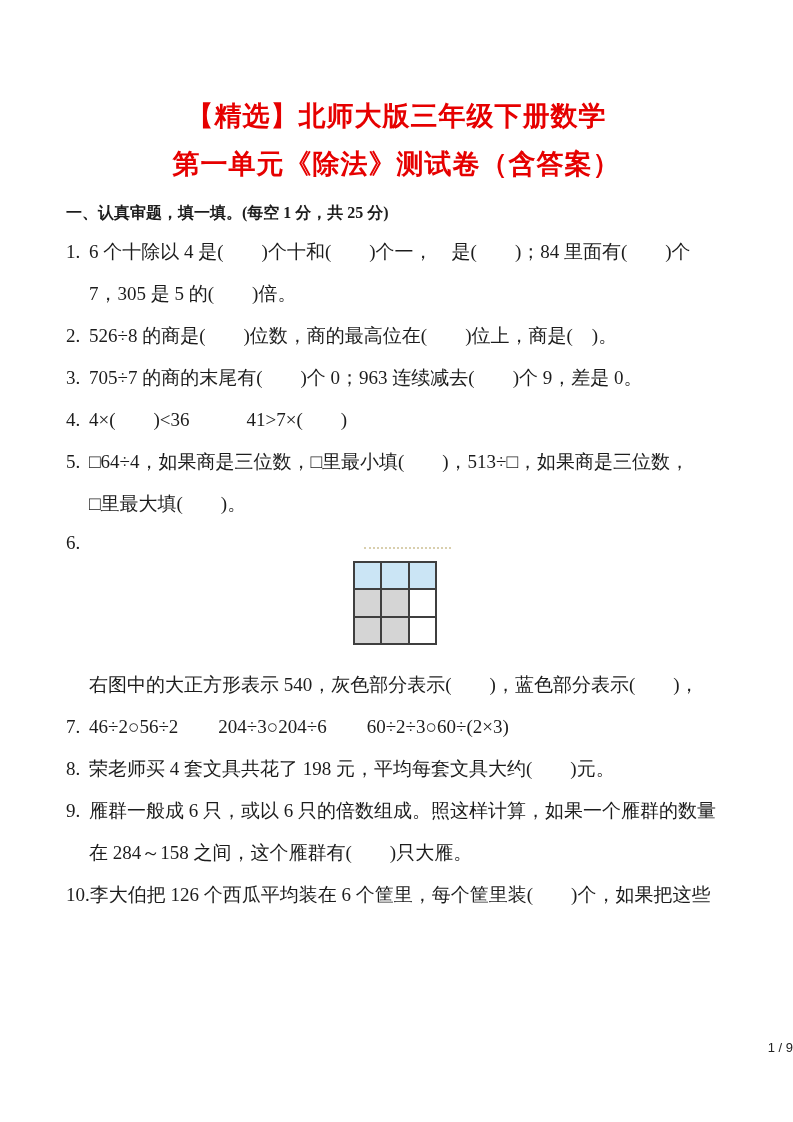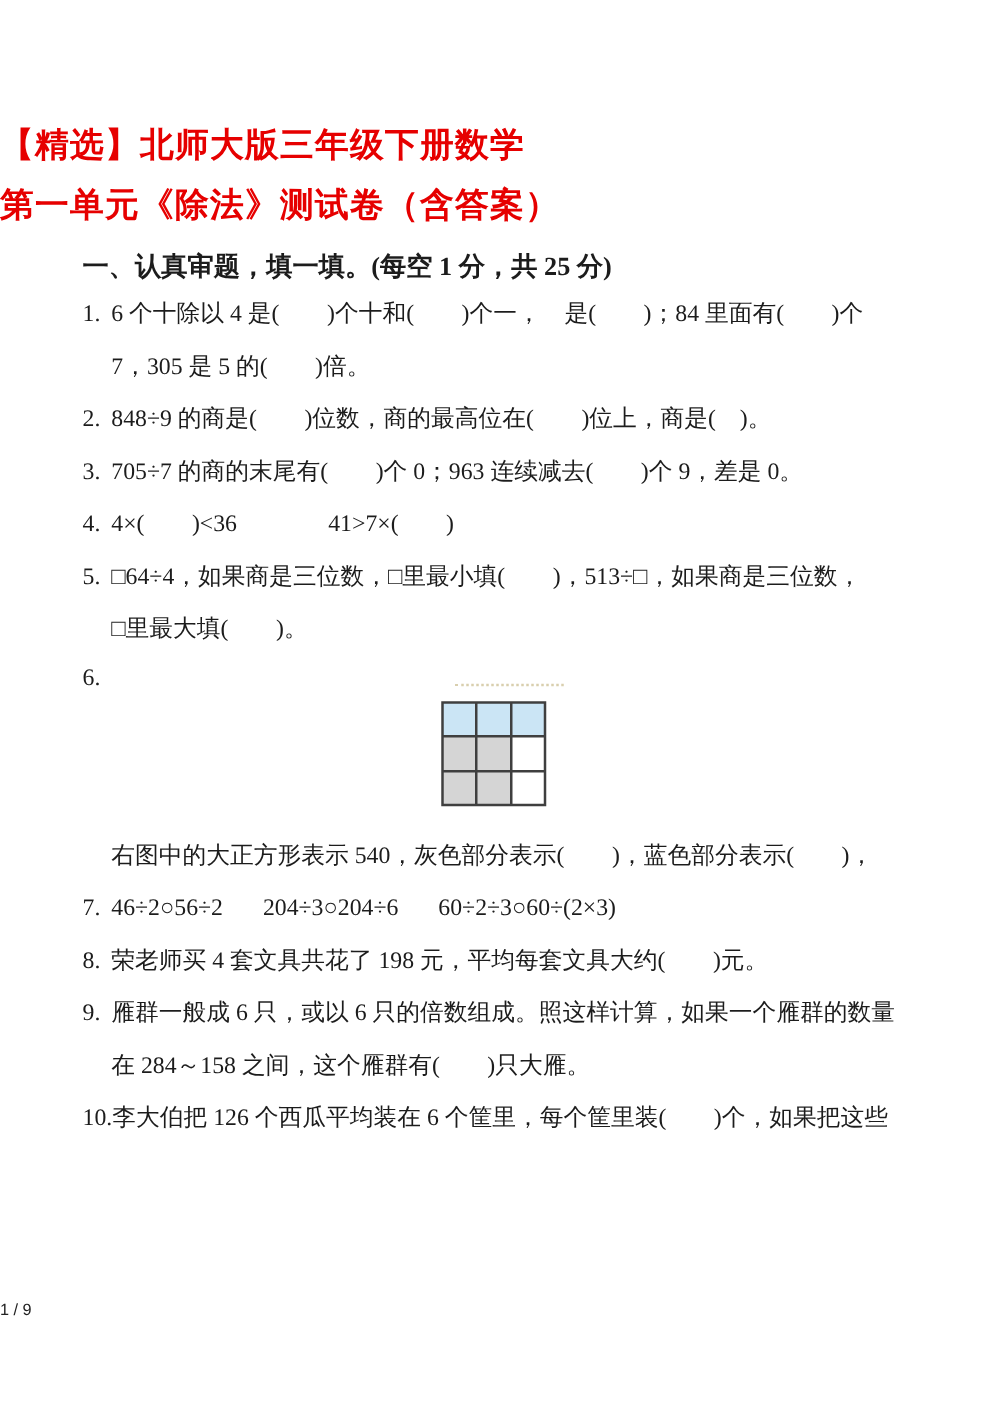--- a/index.html
+++ b/index.html
@@ -6,42 +6,42 @@
   .page {
     position: relative;
     width: 793px;
     height: 1122px;
     background: #ffffff;
     overflow: hidden;
     font-family: "Liberation Serif", "DejaVu Serif", serif;
     color: #1c1c1c;
     font-size: 19px;
   }
-  .titles { padding-top: 92px; text-align: left; }
+  .titles { padding-top: 92px; text-align: center; }
   .title {
     margin: 0;
     color: #e60000;
     font-weight: 700;
     font-size: 27px;
     line-height: 48px;
     letter-spacing: 1px;
   }
   .section {
     margin: 7px 0 0 66px;
     font-weight: 700;
-    font-size: 21px;
+    font-size: 16px;
     line-height: 36px;
   }
   .q { display: flex; margin-left: 66px; margin-right: 40px; align-items: flex-start; }
   .qnum { flex: 0 0 auto; min-width: 23px; line-height: 42px; white-space: nowrap; }
   .qbody { flex: 1 1 auto; min-width: 0; }
   .qline { line-height: 42px; white-space: nowrap; }
-  .eqrow { line-height: 42px; display: flex; white-space: nowrap; gap: 16px; }
+  .eqrow { line-height: 42px; display: flex; white-space: nowrap; }
   .eqrow.gap-q4 span + span { margin-left: 57px; }
-  .eqrow.gap-q7 span + span { margin-left: 16px; }
+  .eqrow.gap-q7 span + span { margin-left: 40px; }
   .qnum-short { line-height: 36px; }
 
   .figwrap {
     position: relative;
     width: 84px;
     height: 84px;
     margin: 36px 0 19px 264px;
   }
   .dotline {
     position: absolute;
@@ -63,21 +63,21 @@
   }
   .grid > div { width: 100%; height: 100%; }
   .grid > .blue  { background: #cbe5f5; }
   .grid > .gray  { background: #d5d5d5; }
   .grid > .white { background: #ffffff; }
 
   .pagenum {
     position: absolute;
     left: 0; right: 0;
     top: 1040px;
-    text-align: left;
+    text-align: right;
     font-family: "Liberation Sans", "DejaVu Sans", sans-serif;
     font-size: 13px;
     color: #222222;
   }
 </style>
 </head>
 <body>
 
 <div class="page">
 
@@ -92,21 +92,21 @@
     <span class="qnum">1.</span>
     <div class="qbody">
       <div class="qline">6 个十除以 4 是(　　)个十和(　　)个一，　是(　　)；84 里面有(　　)个</div>
       <div class="qline">7，305 是 5 的(　　)倍。</div>
     </div>
   </div>
 
   <div class="q">
     <span class="qnum">2.</span>
     <div class="qbody">
-      <div class="qline">848÷9 的商是(　　)位数，商的最高位在(　　)位上，商是(　)。</div>
+      <div class="qline">526÷8 的商是(　　)位数，商的最高位在(　　)位上，商是(　)。</div>
     </div>
   </div>
 
   <div class="q">
     <span class="qnum">3.</span>
     <div class="qbody">
       <div class="qline">705÷7 的商的末尾有(　　)个 0；963 连续减去(　　)个 9，差是 0。</div>
     </div>
   </div>
 

